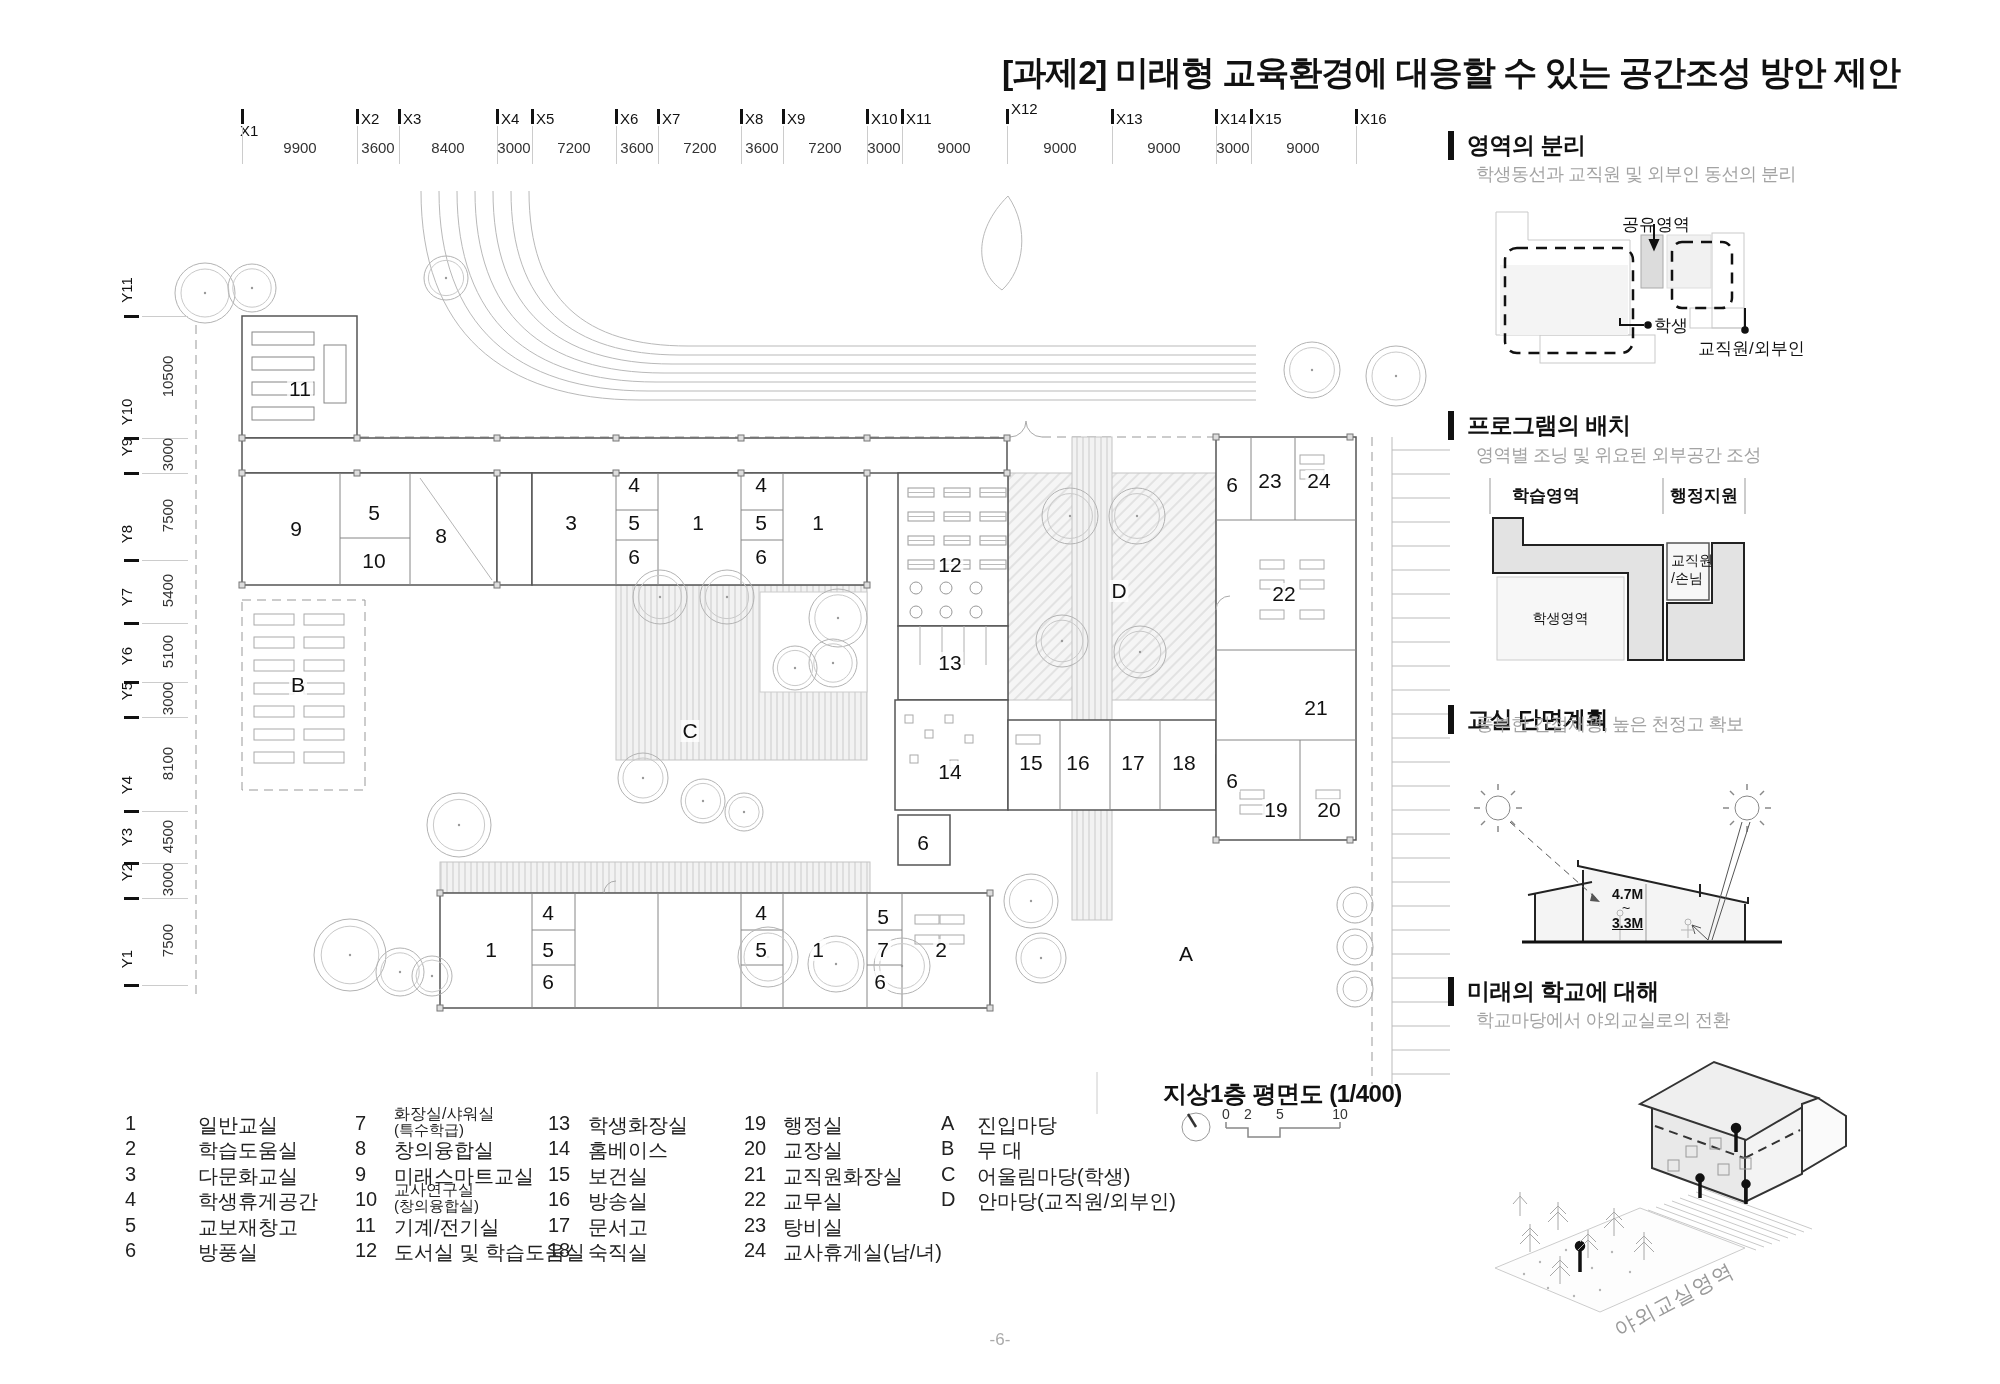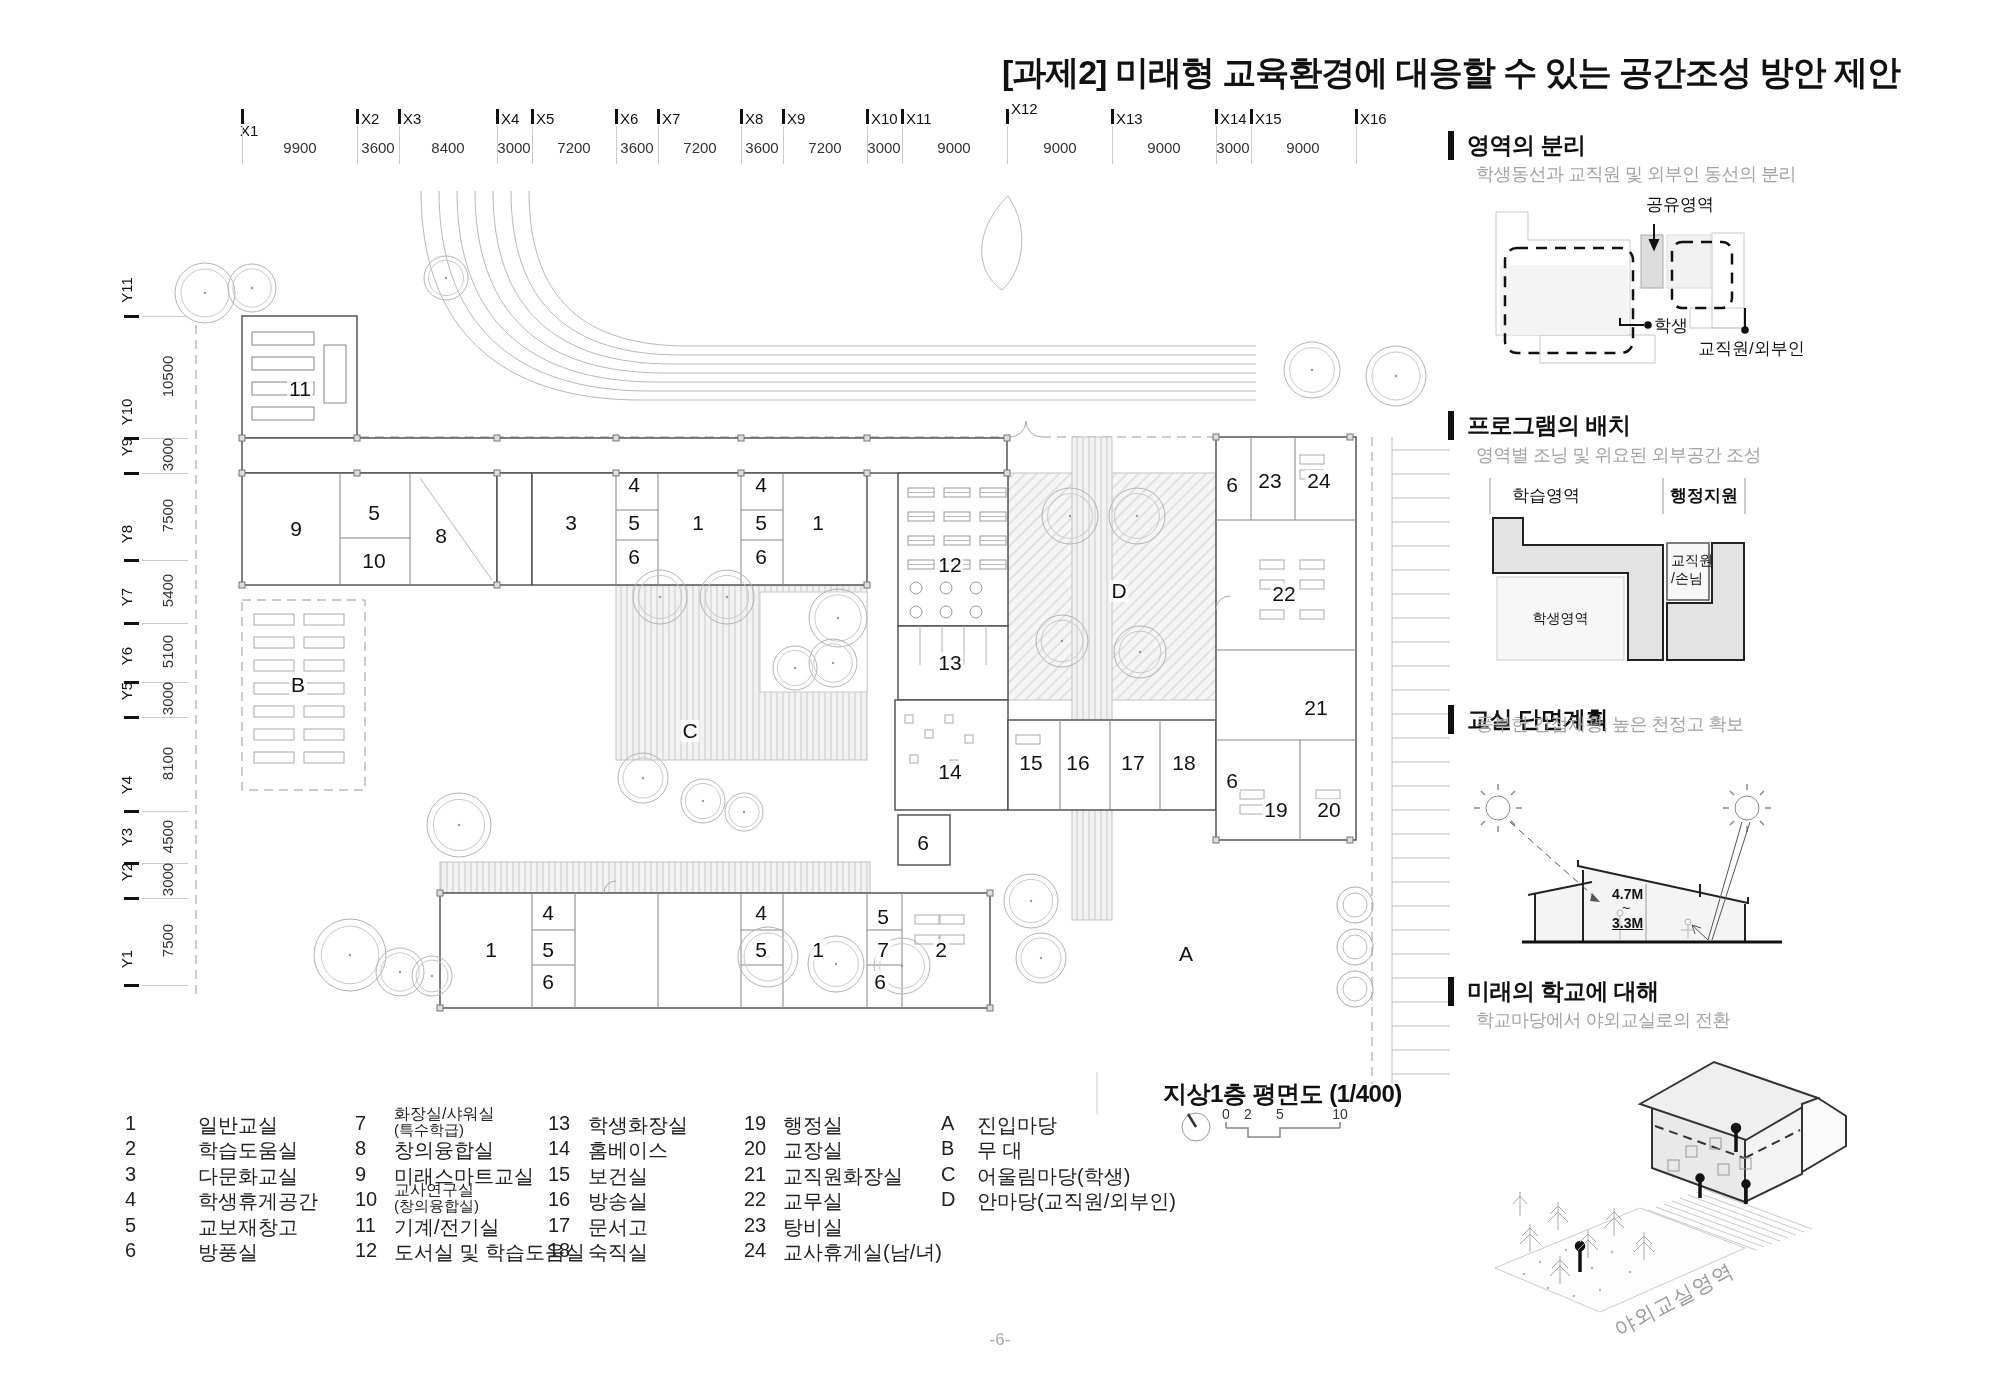--- a/index.html
+++ b/index.html
@@ -651,30 +651,30 @@
       <div class="marker" style="left: 883px; top: 950px;">7</div>
       <div class="marker" style="left: 941px; top: 950px;">2</div>
       <div class="marker" style="left: 1186px; top: 954px;">A</div>
     </div>
 
   <div class="sec-head" style="left:1448px;top:130px;">
     <div class="sec-bar"></div>
     <div class="sec-title">영역의 분리</div>
   </div>
   <div class="sec-sub" style="left:1476px;top:162px;">학생동선과 교직원 및 외부인 동선의 분리</div>
-  <div class="dlabel" style="left:1616px;top:193px;width:80px;text-align:right;margin-left:18px;">공유영역</div>
+  <div class="dlabel" style="left:1616px;top:213px;width:80px;text-align:center;">공유영역</div>
   <div class="dlabel" style="left:1654px;top:314px;">학생</div>
   <div class="dlabel" style="left:1698px;top:337px;">교직원/외부인</div>
 
   <div class="sec-head" style="left:1448px;top:410px;">
     <div class="sec-bar"></div>
     <div class="sec-title">프로그램의 배치</div>
   </div>
   <div class="sec-sub" style="left:1476px;top:443px;">영역별 조닝 및 위요된 외부공간 조성</div>
-  <div class="dlabel" style="left:1496px;top:484px;width:100px;text-align:center;font-weight:400;">학습영역</div>
+  <div class="dlabel" style="left:1496px;top:484px;width:100px;text-align:center;font-weight:700;">학습영역</div>
   <div class="dlabel" style="left:1664px;top:484px;width:80px;text-align:center;font-weight:600;">행정지원</div>
   <div class="dlabel small" style="left:1497px;top:610px;width:127px;text-align:center;">학생영역</div>
   <div class="dlabel small" style="left:1671px;top:552px;">교직원</div>
   <div class="dlabel small" style="left:1671px;top:570px;">/손님</div>
 
   <div class="sec-head" style="left:1448px;top:704px;">
     <div class="sec-bar"></div>
     <div class="sec-title">교실 단면계획</div>
   </div>
   <div class="sec-sub" style="left:1476px;top:712px;">풍부한 간접채광, 높은 천정고 확보</div>

